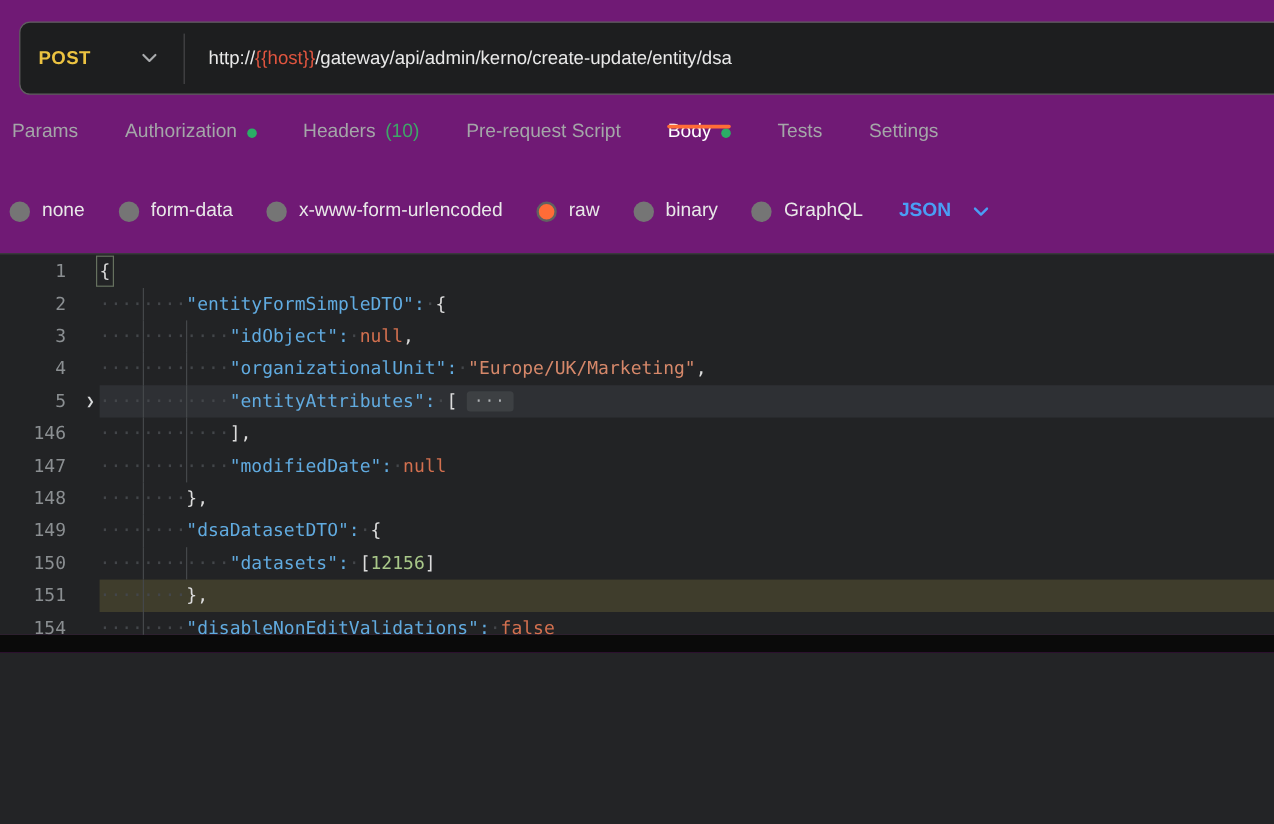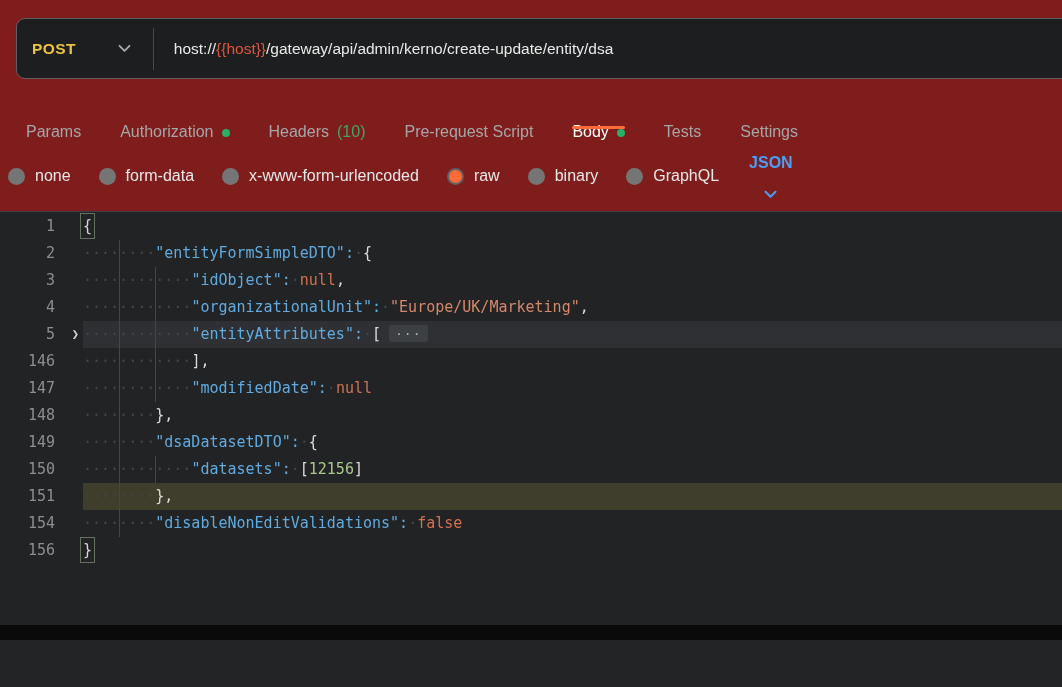--- a/index.html
+++ b/index.html
@@ -1,44 +1,44 @@
 <!DOCTYPE html>
 <html><head>
 <meta charset="utf-8">
 <style>
   * { margin:0; padding:0; box-sizing:border-box; }
   html,body { width:1062px; height:687px; overflow:hidden; }
   body { font-family:"Liberation Sans", sans-serif; background:#232426; color:#e8e8e8; }
-  .app { width:1062px; height:640px; display:flex; flex-direction:column; overflow:hidden; background:#7f1d1d; }
+  .app { width:1062px; height:544px; display:flex; flex-direction:column; overflow:hidden; background:#701a75; }
 
   
   .url-row { height:79px; padding-top:18px; flex:0 0 auto; }
   .url-bar { margin-left:16px; margin-right:-10px; height:61px; background:#1d1e1f;
              border:1.5px solid #606060; border-radius:9px; display:flex; align-items:center; }
   .method { display:flex; align-items:center; gap:42px; padding:0 22px 0 15px; cursor:pointer; height:100%; }
   .method-label { color:#ecc341; font-weight:700; font-size:15.5px; letter-spacing:.4px; }
   .chev { color:#a9abad; display:flex; align-items:center; }
   .vsep { width:1px; height:42px; background:#474849; }
   .url-input { flex:1; font-size:15.5px; padding-left:20px; color:#e9e9e9; white-space:nowrap; overflow:hidden; }
   .url-var { color:#e0553f; }
 
   
-  .tabs-row { height:62px; display:flex; align-items:flex-end; padding-left:26px; gap:39px; flex:0 0 auto; }
+  .tabs-row { height:62px; display:flex; align-items:center; padding-left:10px; gap:39px; flex:0 0 auto; }
   .tab { display:flex; align-items:center; gap:8px; position:relative; color:#a4a6a8; font-size:16px; cursor:pointer; }
   .tab .count { color:#3fa568; }
   .tab .dot { width:8px; height:8px; border-radius:50%; background:#2bae66; margin-top:2px; }
   .tab.active { color:#ffffff; }
   .tab.active::after { content:""; position:absolute; left:0; right:0; bottom:12px; height:3px; background:#ff6c37; border-radius:2px; }
 
   
   .radio-row { height:70px; display:flex; align-items:center; padding-left:8px; gap:28px; flex:0 0 auto; }
   .radio { display:flex; align-items:center; gap:10px; cursor:pointer; font-size:16px; color:#e8e8e8; }
   .radio-dot { width:17px; height:17px; border-radius:50%; background:#757575; flex:0 0 auto; }
   .radio.selected .radio-dot { background:#ff6c37; border:2.5px solid #616161; }
-  .lang-select { display:flex; align-items:center; gap:18px; margin-left:2px; cursor:pointer;flex-direction:column; }
+  .lang-select { display:flex; align-items:center; gap:18px; margin-left:2px; cursor:pointer; }
   .lang-label { color:#4a9ef5; font-size:16px; font-weight:700; }
   .lang-select .chev { color:#4a9ef5; }
 
   
   .editor { flex:1; border-top:1px solid #3e3f40; background:#222325; position:relative;
             font-family:"DejaVu Sans Mono", monospace; font-size:15px; padding-top:1px; overflow:hidden; }
   .row { display:flex; height:27px; line-height:27px; }
   .gutter { width:83px; flex:0 0 auto; position:relative; color:#8b8f92; user-select:none; }
   .lnum { position:absolute; right:28px; top:0; font-size:15px; }
   .fold { position:absolute; right:4px; top:0; color:#d7d9da; font-size:12px; font-weight:bold; cursor:pointer; }
@@ -70,21 +70,21 @@
     <div class="url-bar">
       <div class="method">
         <span class="method-label">POST</span>
         <span class="chev">
           <svg width="13" height="9" viewBox="0 0 13 9">
               <path d="M1.5 1.8 L6.5 6.8 L11.5 1.8" stroke="currentColor" stroke-width="1.8" fill="none" stroke-linecap="round" stroke-linejoin="round"></path>
             </svg>
         </span>
       </div>
       <div class="vsep"></div>
-      <div class="url-input"><span>host://</span><span class="url-var">{{host}}</span><span>/gateway/api/admin/kerno/create-update/entity/dsa</span></div>
+      <div class="url-input"><span>http://</span><span class="url-var">{{host}}</span><span>/gateway/api/admin/kerno/create-update/entity/dsa</span></div>
     </div>
   </div>
 
   <div class="tabs-row" id="tabs">
       <div class="tab">
         <span>Params</span>
       </div>
       <div class="tab">
         <span>Authorization</span>
         <span class="dot"></span>

